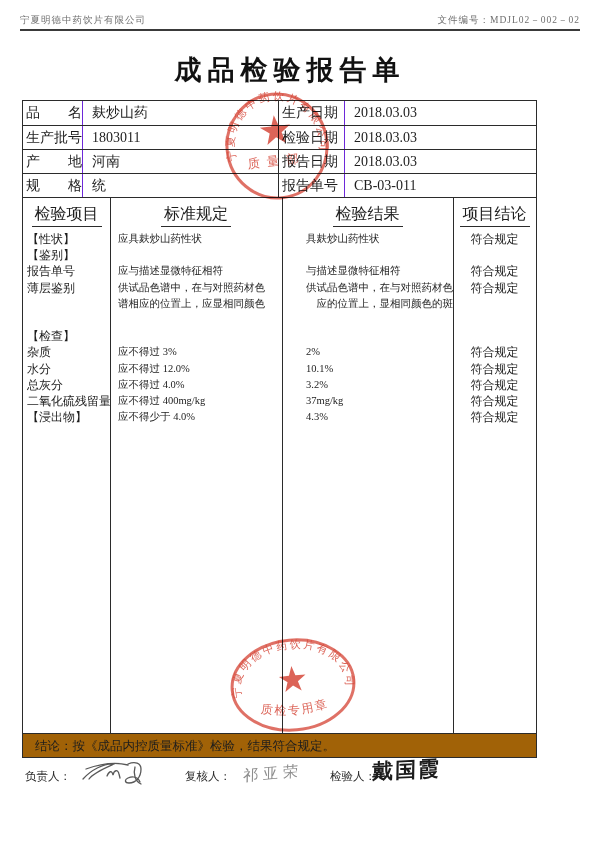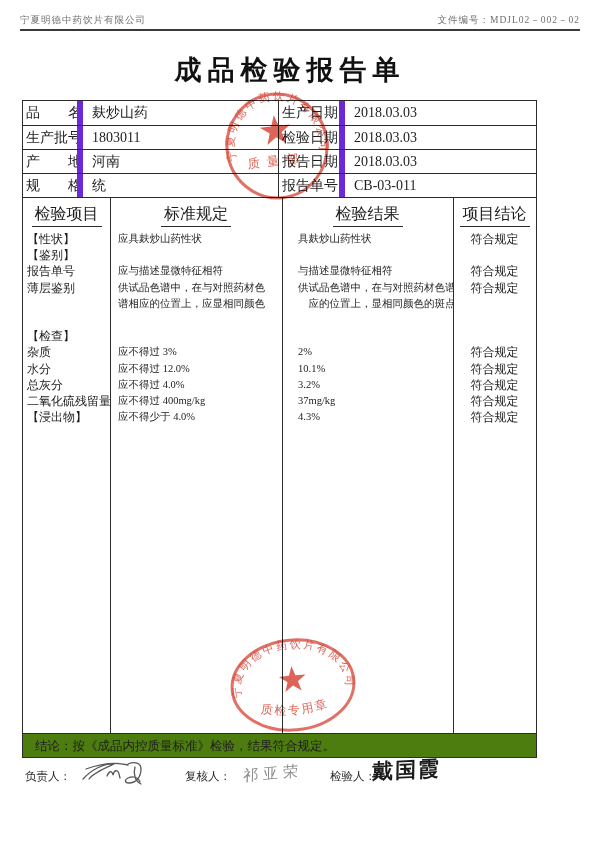--- a/index.html
+++ b/index.html
@@ -21,46 +21,46 @@
     font-size:27px; font-weight:bold; letter-spacing:6px; color:#111;
   }
   
   .info-table{
     position:absolute; left:22px; top:100px; width:515px; height:98px;
     border:1px solid #2b2b2b; display:grid; grid-template-rows:repeat(4,1fr);
   }
   .info-row{ display:grid; grid-template-columns:60px 196px 66px 191px; border-top:1px solid #2b2b2b; }
   .info-row:first-child{ border-top:none; }
   .info-cell{ display:flex; align-items:center; font-size:14px; white-space:nowrap; overflow:hidden; }
-  .info-label{ padding-left:3px; border-right:6px solid #6d28d9; }
+  .info-label{ padding-left:3px; border-right:1px solid #6d28d9; }
   .info-value{ padding-left:9px; border-right:1px solid #2b2b2b; }
   .info-row .info-cell:last-child{ border-right:none;text-align:right; }
   
   .main-table{
     position:absolute; left:22px; top:197px; width:515px; height:561px;
     border:1px solid #2b2b2b; background:transparent;
   }
   .vline{ position:absolute; top:0; width:1px; height:535px; background:#2b2b2b; }
   .vline.v1{ left:87px; } .vline.v2{ left:259px; } .vline.v3{ left:430px; }
   .col-headers{
     position:absolute; left:0; top:6px; width:513px;
     display:grid; grid-template-columns:87px 172px 171px 83px;
     font-size:16px; text-align:center;
   }
   .col-headers span{ justify-self:center; border-bottom:1px solid #2b2b2b; padding:0 3px 1px 3px; }
   .lines{ position:absolute; left:0; top:33px; width:513px; }
   .line{ display:grid; grid-template-columns:87px 172px 171px 83px; height:16.2px; line-height:16.2px; white-space:nowrap; }
   .c-item{ font-size:12px; padding-left:4px; overflow:hidden; }
   .c-std { font-size:10.5px; padding-left:8px; overflow:hidden; }
-  .c-res { font-size:10.5px; padding-left:16px; overflow:hidden; }
+  .c-res { font-size:10.5px; padding-left:16px; overflow:hidden;margin-left:8px; }
   .c-con { font-size:12px; text-align:center; overflow:hidden; }
   .conclusion-row{
     position:absolute; left:0; top:535px; width:513px; height:24px;
     border-top:1px solid #2b2b2b; line-height:24px; padding-left:12px; font-size:12.5px;
-    background:#4d7c0f;
+    background:#a16207;
   }
   
   .sig-label{ position:absolute; font-size:11.5px; color:#2a2a2a; }
   .sig-name{ position:absolute; white-space:nowrap; }
   .sig-reviewer{ left:243px; top:764px; font-size:15px; color:#8d8d8d; letter-spacing:5px; transform:rotate(-5deg) skewX(-6deg); }
   .sig-inspector{ left:372px; top:756px; font-size:21px; color:#1c1c1c; font-weight:bold; letter-spacing:2px; transform:rotate(-3deg) skewX(-4deg); }
   .stamp{ position:absolute; pointer-events:none; mix-blend-mode:multiply; }
 </style>
 </head>
 <body>

